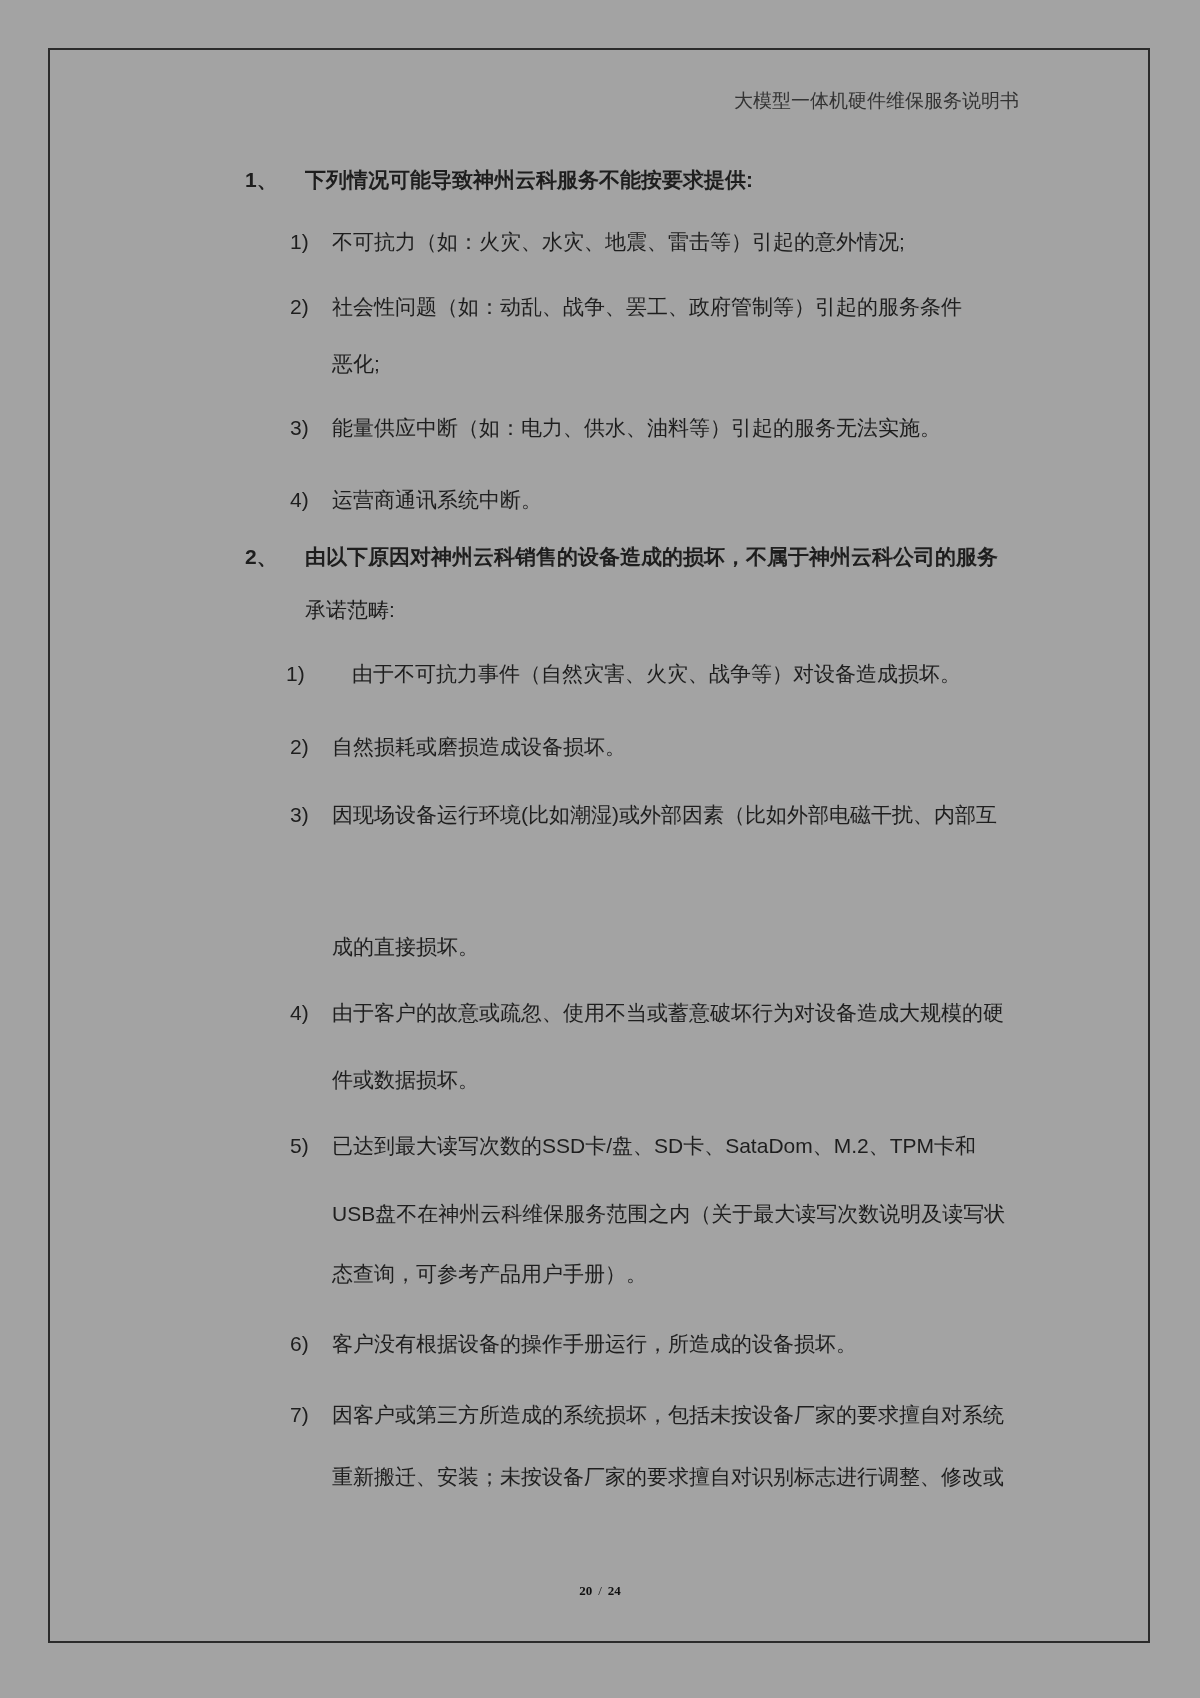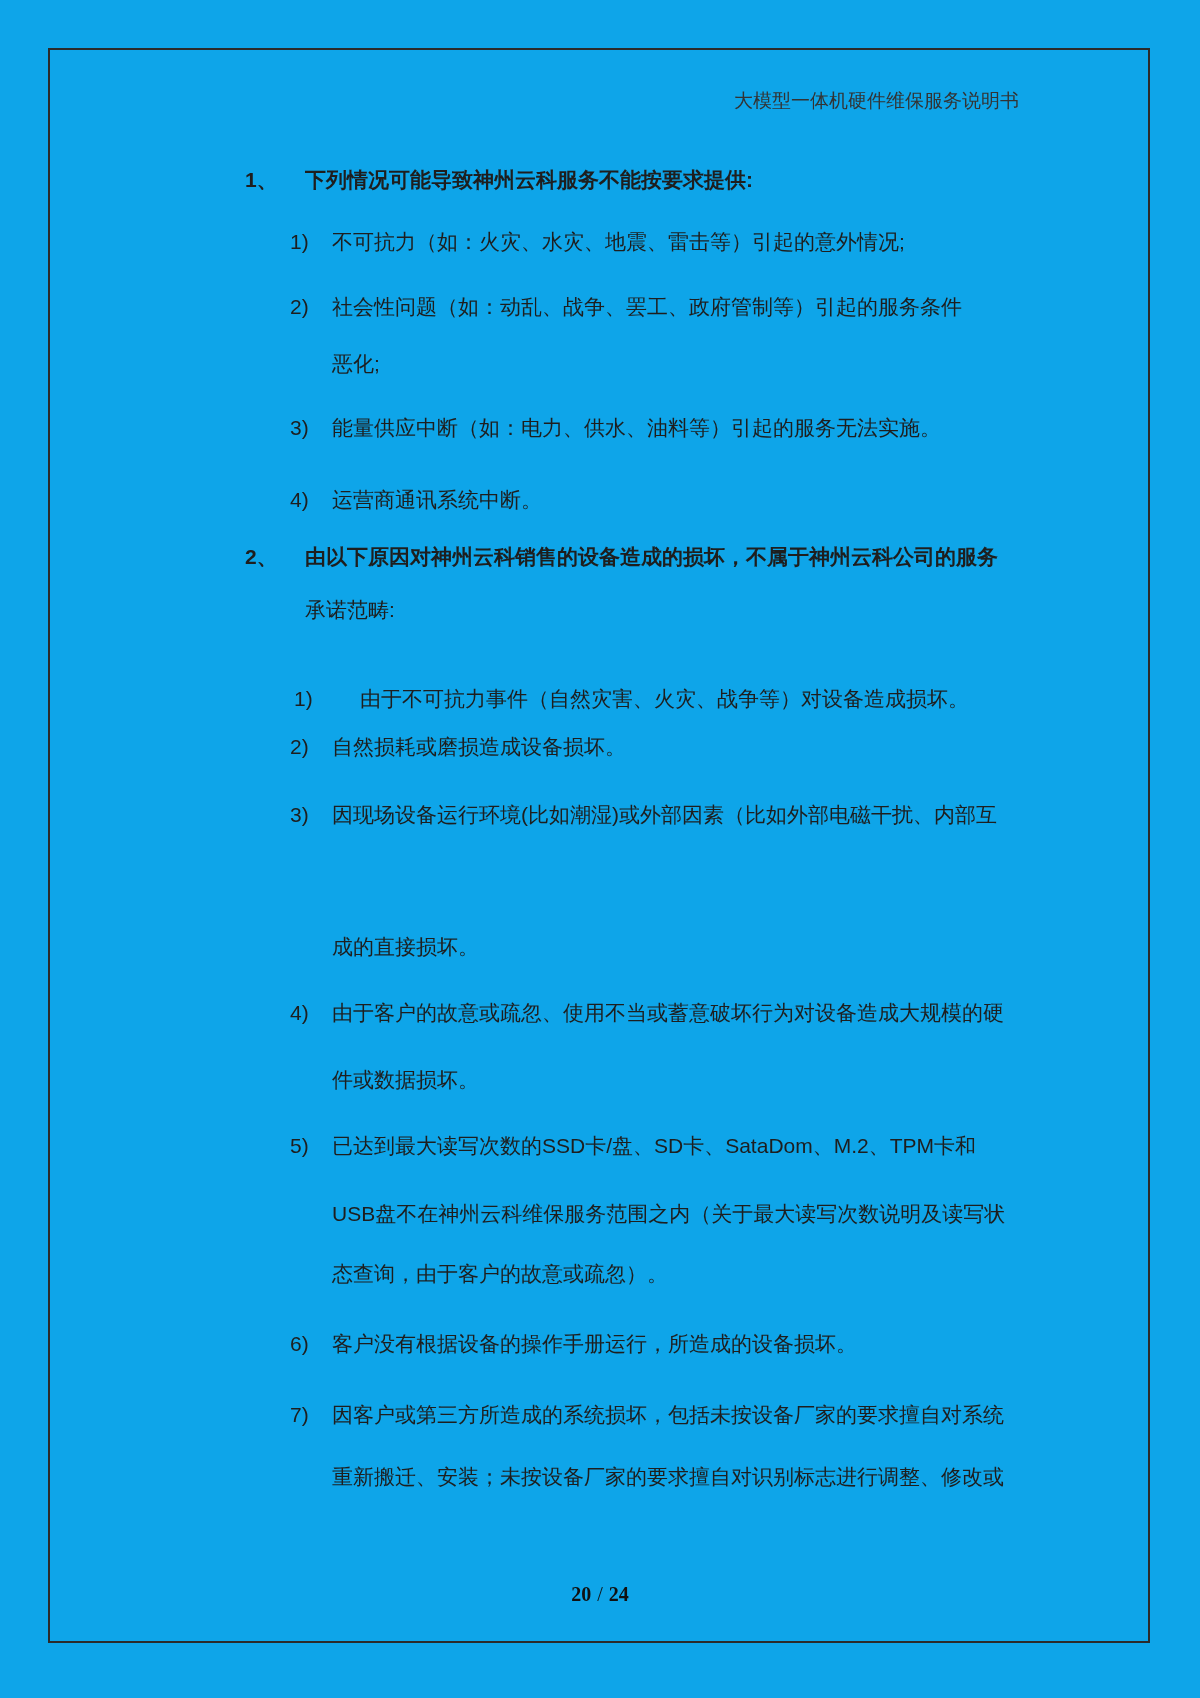--- a/index.html
+++ b/index.html
@@ -1,19 +1,19 @@
 <!DOCTYPE html>
 <html><head>
 <meta charset="utf-8">
 <style>
   html,body{margin:0;padding:0;background:#ffffff;}
   .page{
     position:relative;
     width:1200px;height:1698px;
-    background:#0ea5e9;
+    background:#a3a3a3;
     overflow:hidden;
     font-family:"Liberation Sans","DejaVu Sans",sans-serif;
   }
   .page-border{
     position:absolute;
     left:48px;top:48px;
     width:1098px;height:1591px;
     border:2px solid #2b2b2b;
   }
   .header-title{
@@ -29,31 +29,31 @@
     font-size:21px;
     line-height:24px;
     color:#1e1e1e;
     white-space:nowrap;
   }
   .line .num{display:inline-block;}
   .line.main{left:245px;font-weight:bold;}
   .line.main .num{width:60px;}
   .line.sub{left:290px;}
   .line.sub .num{width:42px;}
-  .line.subw{left:294px;margin-top:25px;}
+  .line.subw{left:286px;}
   .line.subw .num{width:66px;}
   .line.cont-main{left:305px;}
   .line.cont-sub{left:332px;}
   .footer{
     position:absolute;
     top:1583px;left:0;
     width:1200px;
     text-align:center;
     font-family:"Liberation Serif","DejaVu Serif",serif;
-    font-size:20px;
+    font-size:13px;
     font-weight:bold;
     color:#111111;
   }
   .footer .sep{
     font-weight:normal;
     margin:0 6px;
   }
 </style>
 </head>
 <body>
@@ -89,21 +89,21 @@
   <div class="line cont-sub" style="top:935px"><span class="txt">成的直接损坏。</span></div>
 
   <div class="line sub" style="top:1001px"><span class="num">4)</span><span class="txt">由于客户的故意或疏忽、使用不当或蓄意破坏行为对设备造成大规模的硬</span></div>
 
   <div class="line cont-sub" style="top:1068px"><span class="txt">件或数据损坏。</span></div>
 
   <div class="line sub" style="top:1134px"><span class="num">5)</span><span class="txt">已达到最大读写次数的SSD卡/盘、SD卡、SataDom、M.2、TPM卡和</span></div>
 
   <div class="line cont-sub" style="top:1202px"><span class="txt">USB盘不在神州云科维保服务范围之内（关于最大读写次数说明及读写状</span></div>
 
-  <div class="line cont-sub" style="top:1262px"><span class="txt">态查询，由于客户的故意或疏忽）。</span></div>
+  <div class="line cont-sub" style="top:1262px"><span class="txt">态查询，可参考产品用户手册）。</span></div>
 
   <div class="line sub" style="top:1332px"><span class="num">6)</span><span class="txt">客户没有根据设备的操作手册运行，所造成的设备损坏。</span></div>
 
   <div class="line sub" style="top:1403px"><span class="num">7)</span><span class="txt">因客户或第三方所造成的系统损坏，包括未按设备厂家的要求擅自对系统</span></div>
 
   <div class="line cont-sub" style="top:1465px"><span class="txt">重新搬迁、安装；未按设备厂家的要求擅自对识别标志进行调整、修改或</span></div>
 
   <div class="footer"><span>20</span><span class="sep">/</span><span>24</span></div>
 </div>
 

